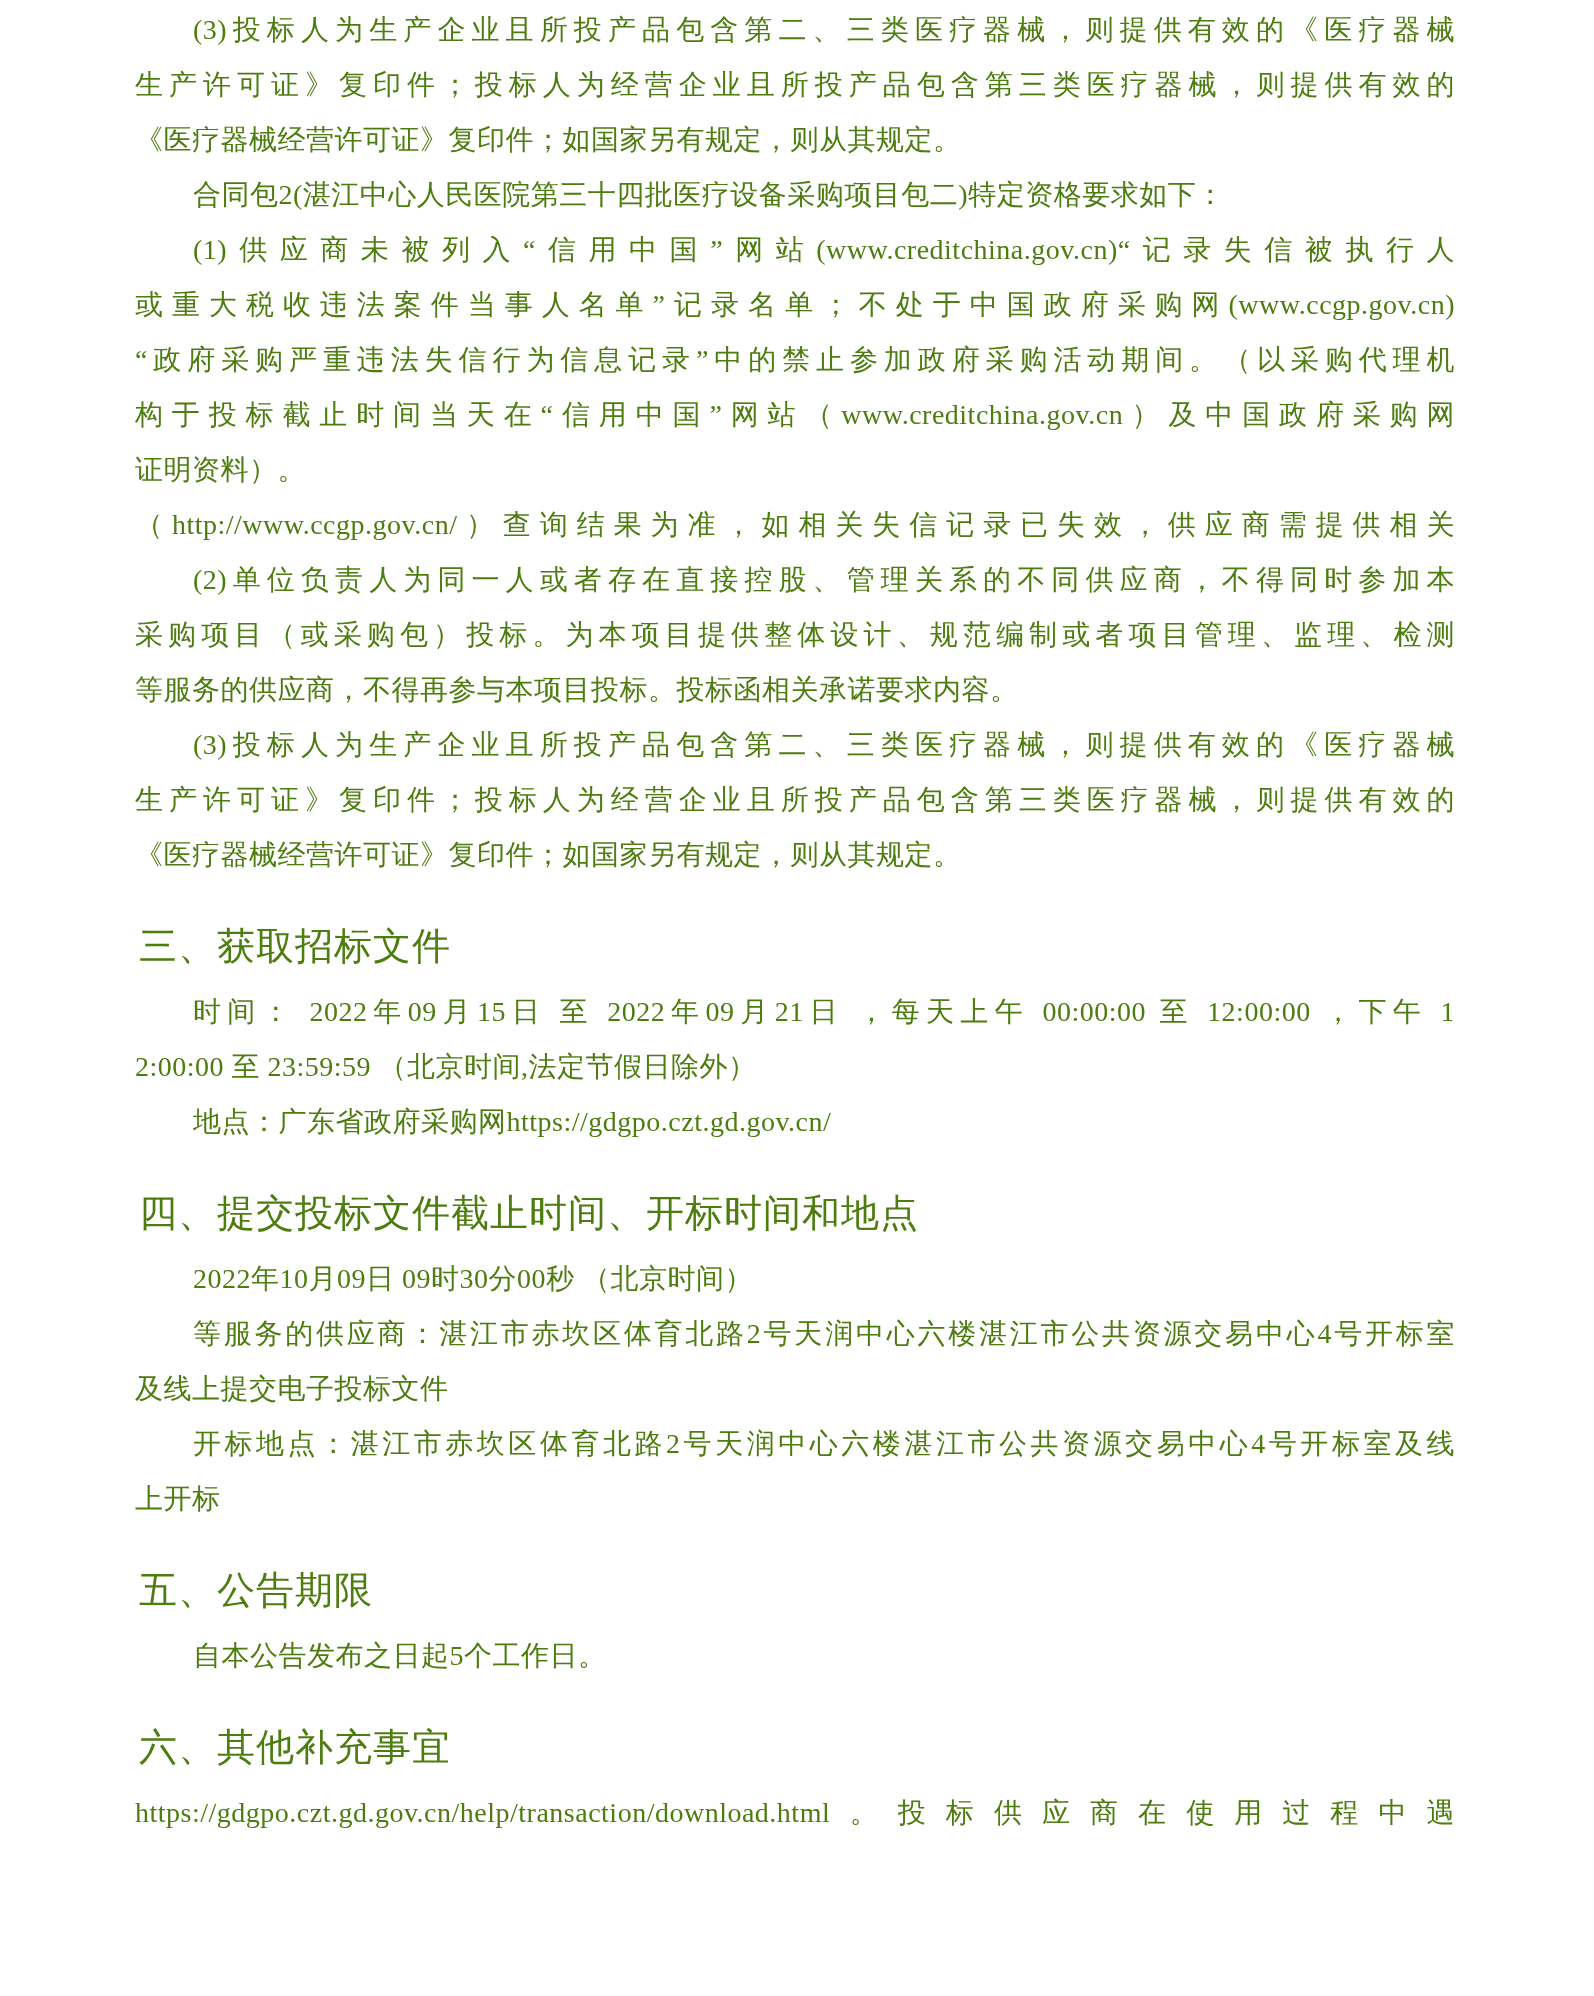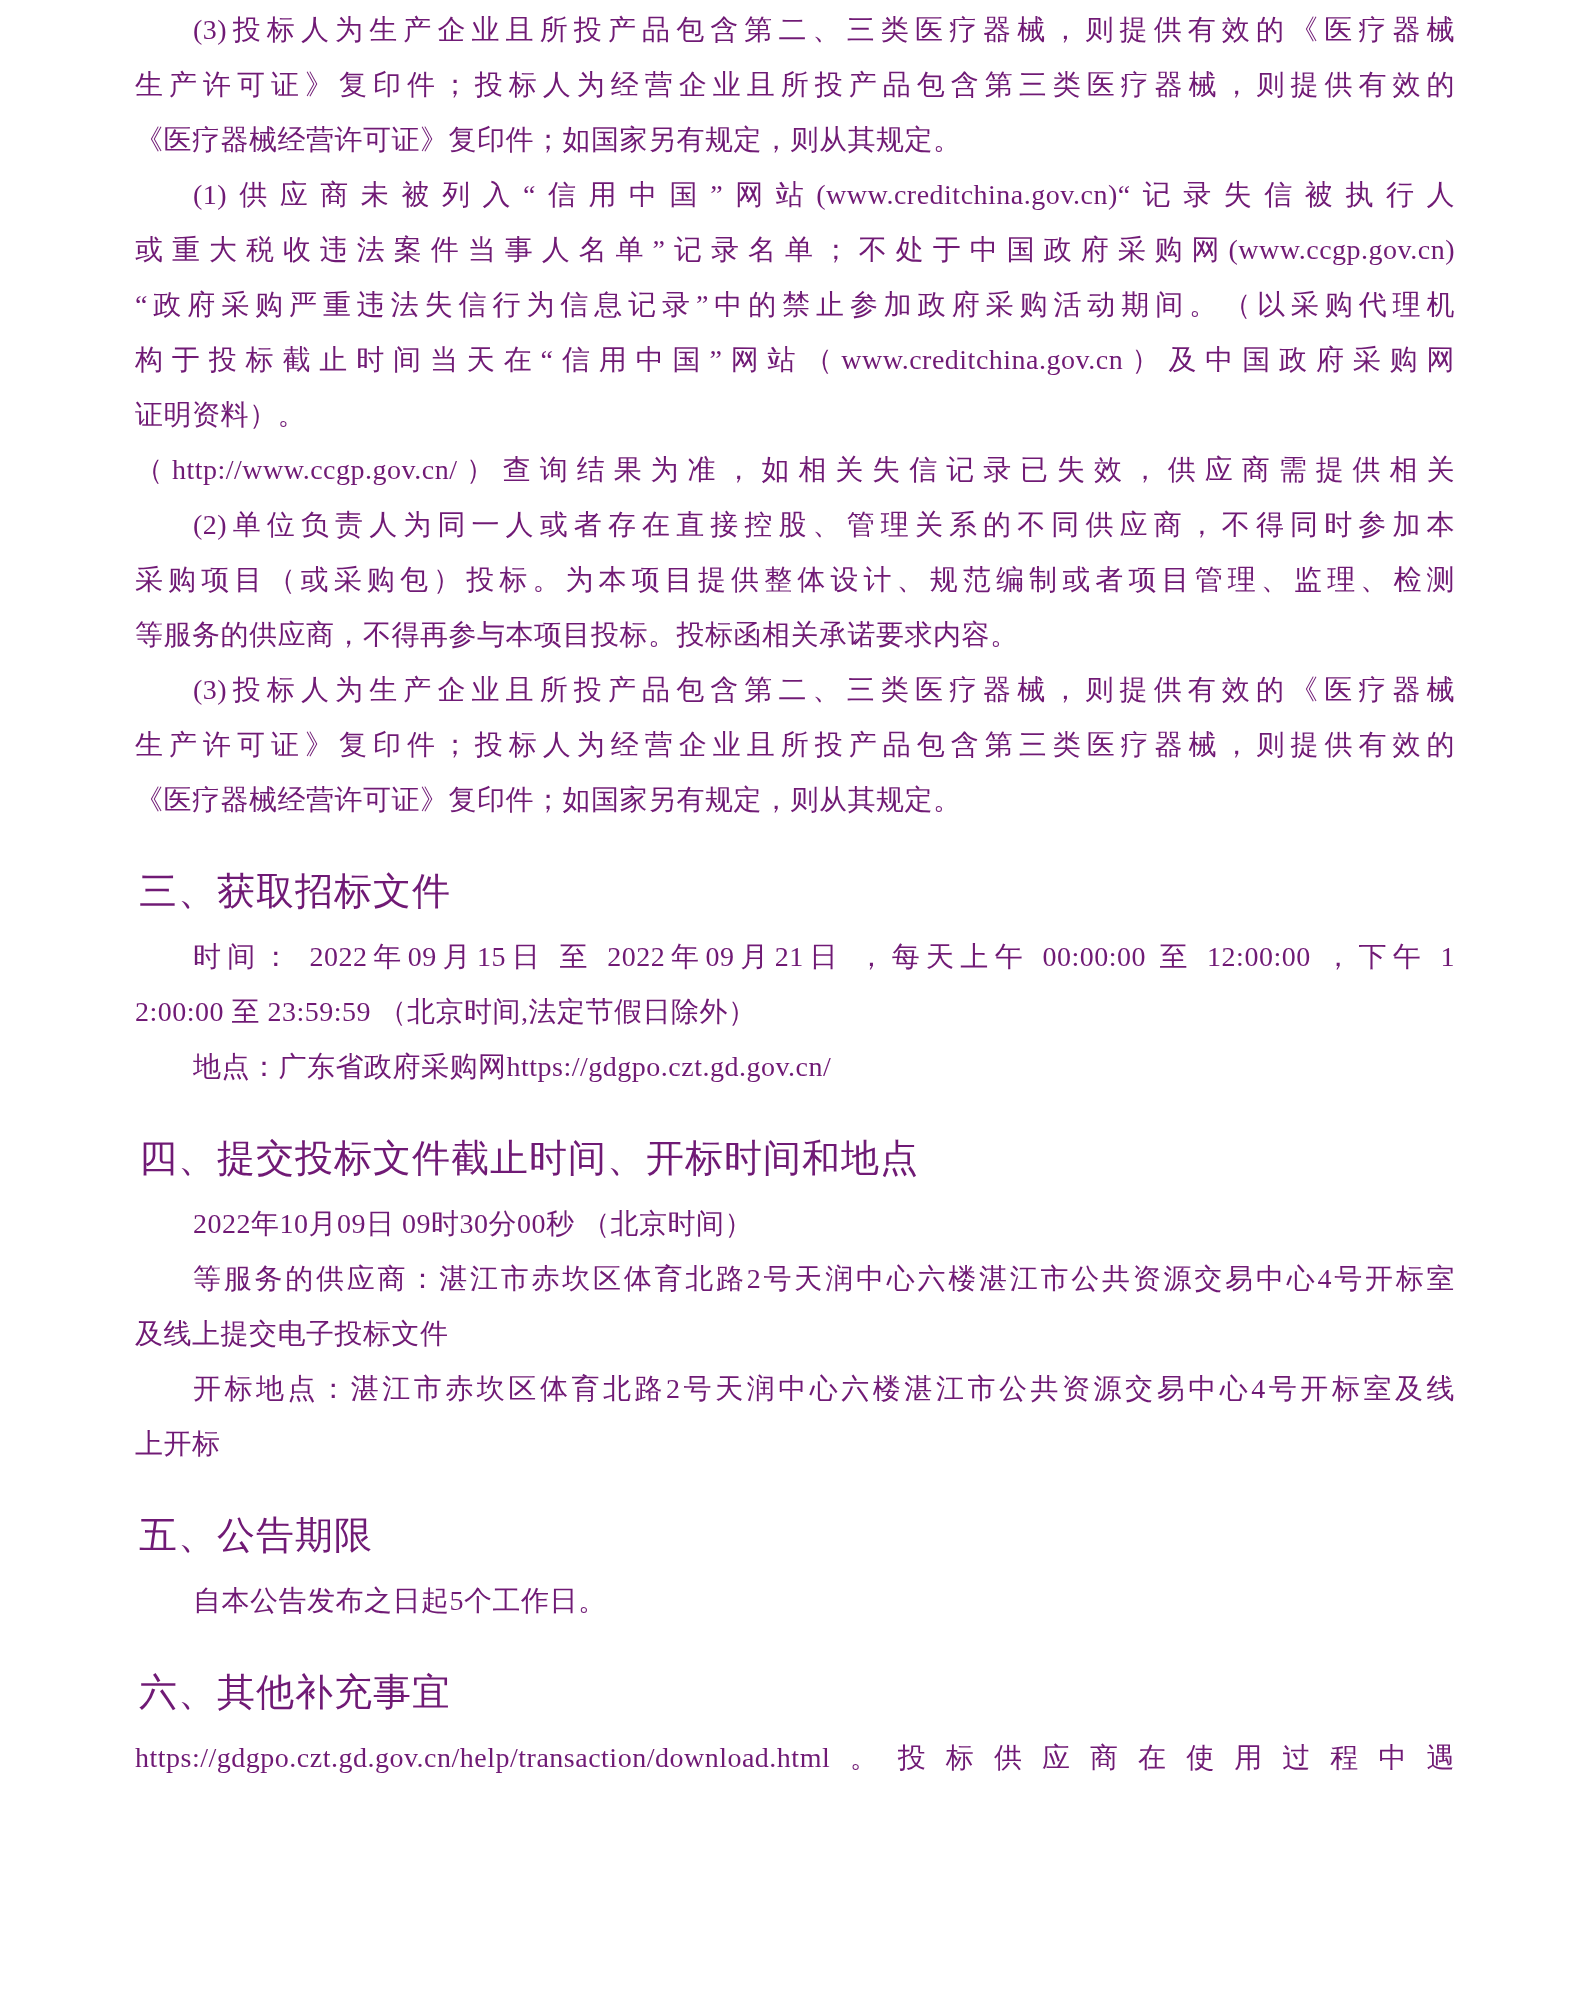--- a/index.html
+++ b/index.html
@@ -2,21 +2,21 @@
 <html><head>
 <meta charset="utf-8">
 <style>
   * { margin: 0; padding: 0; box-sizing: border-box; }
   html, body { background: #ffffff; }
   .page {
     position: relative;
     width: 1594px;
     height: 1996px;
     background: #ffffff;
-    color: #701a75;
+    color: #4d7c0f;
     font-family: "Liberation Serif", "DejaVu Serif", serif;
     padding: 2px 139px 0 135px;
     overflow: hidden;
   }
   .ln {
     font-size: 28px;
     line-height: 55px;
     height: 55px;
     overflow: hidden;
     white-space: normal;
@@ -37,20 +37,21 @@
   }
 </style>
 </head>
 <body>
 
 <div class="page">
 
   <div class="ln i j">(3)投标人为生产企业且所投产品包含第二、三类医疗器械，则提供有效的《医疗器械</div>
   <div class="ln j">生产许可证》复印件；投标人为经营企业且所投产品包含第三类医疗器械，则提供有效的</div>
   <div class="ln">《医疗器械经营许可证》复印件；如国家另有规定，则从其规定。</div>
+  <div class="ln i">合同包2(湛江中心人民医院第三十四批医疗设备采购项目包二)特定资格要求如下：</div>
   <div class="ln i j">(1)供应商未被列入“信用中国”网站(www.creditchina.gov.cn)“记录失信被执行人</div>
   <div class="ln j">或重大税收违法案件当事人名单”记录名单；不处于中国政府采购网(www.ccgp.gov.cn)</div>
   <div class="ln j">“政府采购严重违法失信行为信息记录”中的禁止参加政府采购活动期间。（以采购代理机</div>
   <div class="ln j">构于投标截止时间当天在“信用中国”网站（www.creditchina.gov.cn）及中国政府采购网</div>
   <div class="ln">证明资料）。</div>
   <div class="ln j">（http://www.ccgp.gov.cn/）查询结果为准，如相关失信记录已失效，供应商需提供相关</div>
   <div class="ln i j">(2)单位负责人为同一人或者存在直接控股、管理关系的不同供应商，不得同时参加本</div>
   <div class="ln j">采购项目（或采购包）投标。为本项目提供整体设计、规范编制或者项目管理、监理、检测</div>
   <div class="ln">等服务的供应商，不得再参与本项目投标。投标函相关承诺要求内容。</div>
   <div class="ln i j">(3)投标人为生产企业且所投产品包含第二、三类医疗器械，则提供有效的《医疗器械</div>

